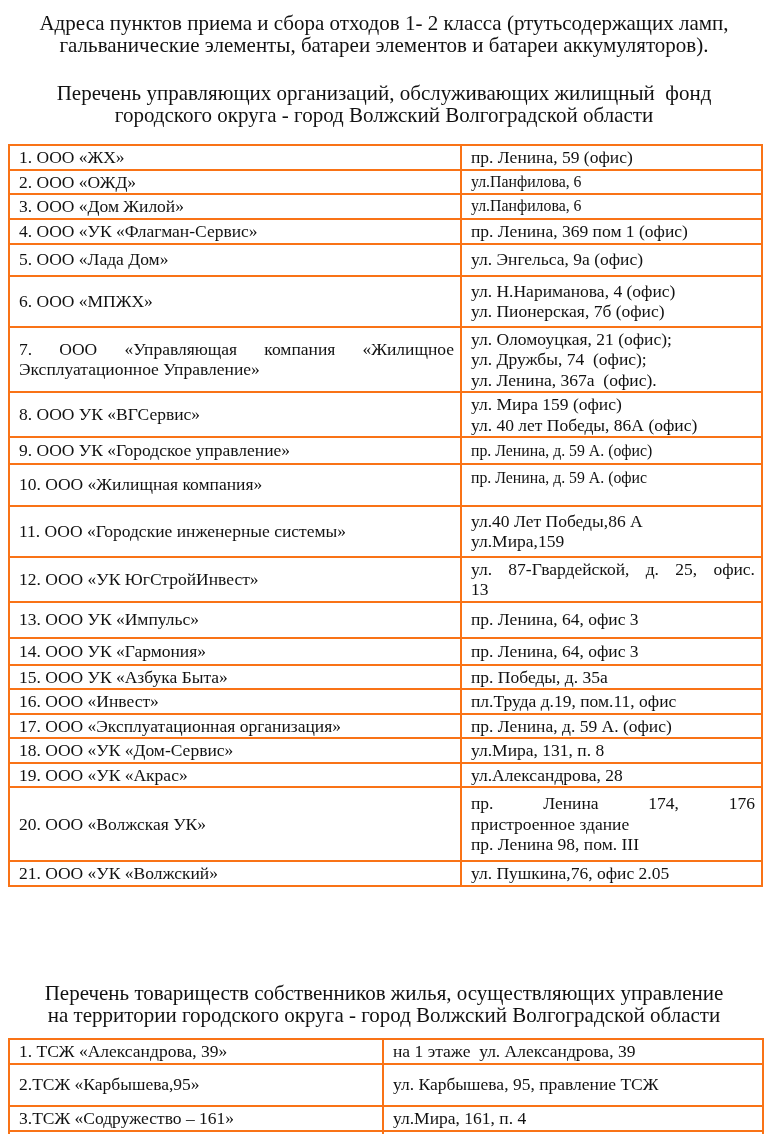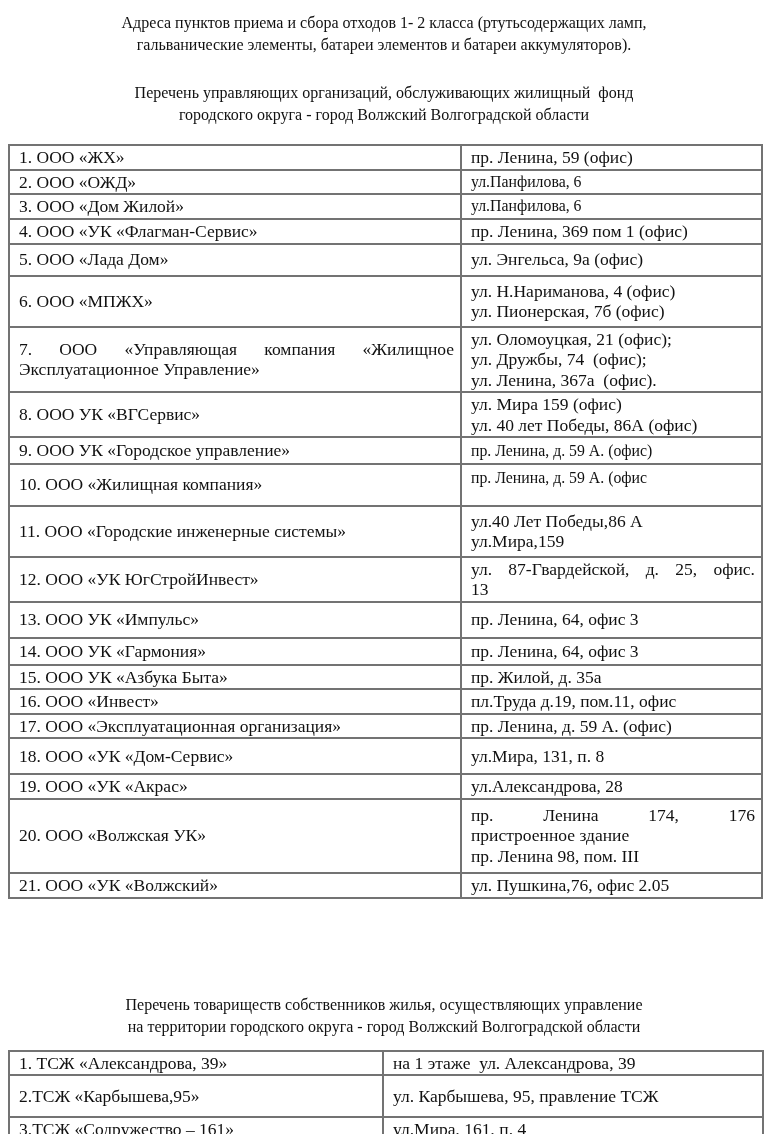--- a/index.html
+++ b/index.html
@@ -4,30 +4,30 @@
 <style>
   * { margin:0; padding:0; box-sizing:border-box; }
   html, body { background:#ffffff; }
   body {
     width:768px; height:1134px; overflow:hidden;
     font-family:"Liberation Serif","DejaVu Serif",serif;
     color:#111111;
   }
   .page { padding-top:12px; }
 
-  .title { text-align:center; font-size:16px; line-height:22px; color:#111111; }
+  .title { text-align:center; font-size:21px; line-height:22px; color:#111111; }
   .title div { white-space:pre-wrap; }
   .title-gap2 { margin-top:26px; }
   .title-gap3 { margin-top:95px; }
 
   table.tbl { border-collapse:collapse; table-layout:fixed; margin-left:8px; }
   table.gap-t1 { margin-top:18px; }
   table.gap-t2 { margin-top:12px; }
   .tbl td {
-    border:2px solid #737373;
+    border:2px solid #f97316;
     vertical-align:middle;
     padding:1px 6px 1px 9px;
     font-size:17.5px;
     line-height:20.5px;
   }
   .tbl td div { white-space:pre-wrap; }
   .t1 col.c1 { width:452px; }
   .t1 col.c2 { width:301px; }
   .t2 col.c1 { width:374px; }
   .t2 col.c2 { width:380px; }
@@ -173,40 +173,40 @@
           </td>
           <td>
             <div>пр. Ленина, 64, офис 3</div>
           </td>
         </tr>
         <tr style="height: 22px;">
           <td>
             <div>15. ООО УК «Азбука Быта»</div>
           </td>
           <td>
-            <div>пр. Жилой, д. 35а</div>
+            <div>пр. Победы, д. 35а</div>
           </td>
         </tr>
         <tr style="height: 21px;">
           <td>
             <div>16. ООО «Инвест»</div>
           </td>
           <td>
             <div>пл.Труда д.19, пом.11, офис</div>
           </td>
         </tr>
         <tr style="height: 22px;">
           <td>
             <div>17. ООО «Эксплуатационная организация»</div>
           </td>
           <td>
             <div>пр. Ленина, д. 59 А. (офис)</div>
           </td>
         </tr>
-        <tr style="height: 36px; padding-left: 29px;">
+        <tr style="height: 24px; padding-left: 29px;">
           <td>
             <div>18. ООО «УК «Дом-Сервис»</div>
           </td>
           <td>
             <div>ул.Мира, 131, п. 8</div>
           </td>
         </tr>
         <tr style="height: 16px;">
           <td>
             <div>19. ООО «УК «Акрас»</div>

